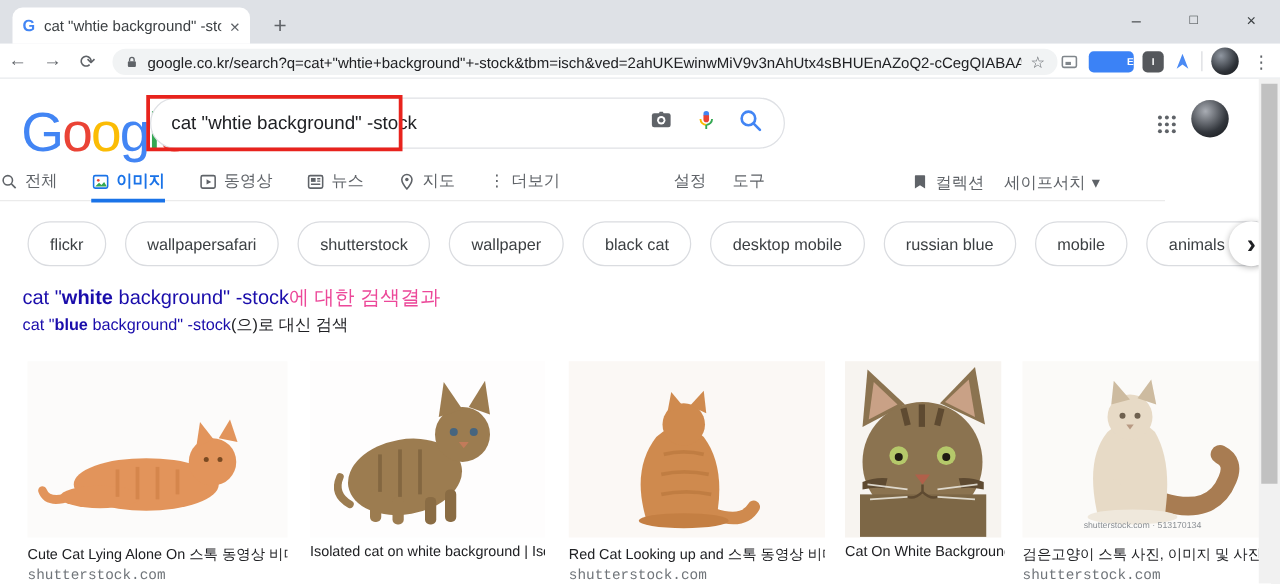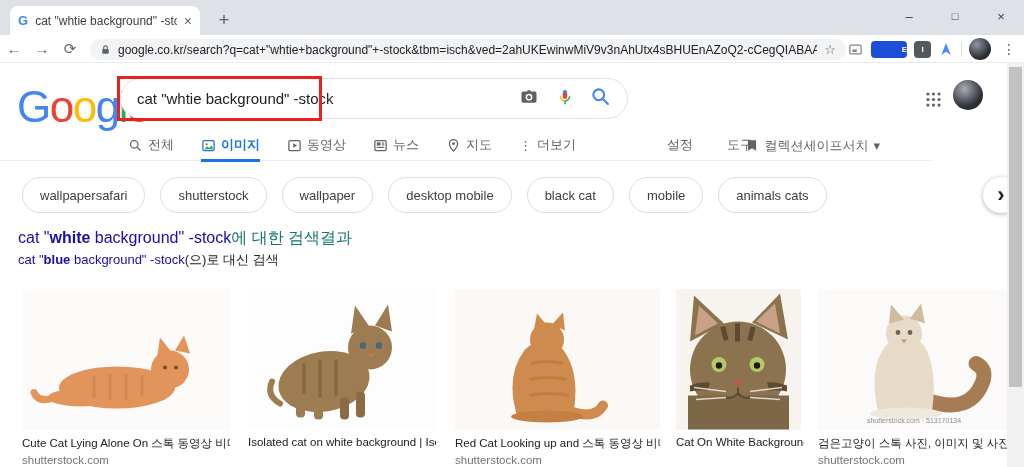--- a/index.html
+++ b/index.html
@@ -26,21 +26,21 @@
   .navbtn { width:28px; text-align:center; font-size:15px; color:#5f6368; }
   .omnibox { position:absolute; left:90px; top:39px; width:756px; height:21px; background:#f1f3f4;
              border-radius:11px; display:flex; align-items:center; padding:0 10px; gap:7px; }
   .lock-icon svg { display:block; }
   .url { font-size:12px; color:#202124; white-space:nowrap; overflow:hidden; flex:1; }
   .star { font-size:13px; color:#5f6368; }
   .extrow { position:absolute; right:4px; top:36px; height:26px; display:flex; align-items:center; gap:7px; }
   .ext-pip svg { display:block; }
   .ext-sq { width:17px; height:17px; border-radius:4px; color:#fff; font-size:8px; font-weight:bold;
             display:flex; align-items:center; justify-content:center; }
-  .ext-ex { background:#1d4ed8;padding-left:36px; }
+  .ext-ex { background:#3b82f6;padding-left:36px; }
   .ext-i  { background:#55585c; }
   .ext-arrow svg { display:block; }
   .sep { width:1px; height:16px; background:#dadce0; }
   .avatar-sm { width:22px; height:22px; border-radius:50%;
                background:radial-gradient(circle at 35% 30%, #9097a1, #2e3238 62%, #15171a); }
   .menudots { font-size:14px; color:#5f6368; padding:0 4px; }
 
   
   .logo { position:absolute; left:17px; top:82px; font-size:44px; font-weight:500; letter-spacing:-1.5px; }
   .logo span:nth-child(1){color:#4285F4;} .logo span:nth-child(2){color:#EA4335;}
@@ -52,53 +52,53 @@
                      font-family:"Liberation Sans","DejaVu Sans",sans-serif; background:transparent; }
   .sb-icons { display:flex; align-items:center; gap:16px; }
   .annotation { position:absolute; left:117px; top:76px; width:205px; height:45px;
                 border:3px solid #e8231d; z-index:9; pointer-events:none; }
   .appsgrid { position:absolute; left:924px; top:90px; }
   .avatar-lg { position:absolute; left:953px; top:80px; width:30px; height:30px; border-radius:50%;
                background:radial-gradient(circle at 38% 30%, #a9adb4, #33373d 60%, #101214); }
 
   
   .navrow { position:absolute; left:0; top:130px; width:932px; height:31px; border-bottom:1px solid #ebebeb;
-            display:flex; align-items:center; padding-left:128px; font-size:13px; color:#5f6368; }
+            display:flex; align-items:center; font-size:13px; color:#5f6368; }
   .navitem { display:flex; align-items:center; gap:5px; margin-right:27px; height:31px; position:relative; }
   .navitem svg { display:block; }
   .navitem.selected { color:#1a73e8; font-weight:bold; }
   .navitem.selected::after { content:""; position:absolute; left:0; right:0; bottom:-1px; height:3px; background:#1a73e8; }
-  .nav-extra { margin-left:64px; display:flex; gap:34px; }
-  .nav-right { position:absolute; right:52px; top:0; height:31px; display:flex; align-items:center; }
+  .nav-extra { margin-left:64px; display:flex; gap:21px; }
+  .nav-right { position:absolute; right:52px; top:0; height:31px; display:flex; align-items:center; gap:16px; }
   .nav-right .item { display:flex; align-items:center; gap:5px; }
 
   
   .chips { position:absolute; left:0; top:173px; width:1006px; height:44px; display:flex; align-items:center;
            gap:15px; padding-left:22px; overflow:hidden; }
   .chip { height:36px; padding:0 17px; border:1px solid #dadce0; border-radius:18px; background:#fff;
           display:flex; align-items:center; font-size:13px; color:#3c4043; white-space:nowrap; flex-shrink:0; }
   .chips-next { position:absolute; left:983px; top:177px; width:36px; height:36px; border-radius:50%;
                 background:#fff; box-shadow:0 1px 5px rgba(0,0,0,.3); display:flex; align-items:center;
                 justify-content:center; font-size:22px; font-weight:bold; color:#202124; z-index:4; }
 
   
   .notice1 { position:absolute; left:18px; top:228px; font-size:16px; }
   .notice1 .q { color:#1a0dab; }
-  .notice1 .k { color:#0f766e; }
+  .notice1 .k { color:#ec4899; }
   .notice2 { position:absolute; left:18px; top:251px; font-size:13px; }
   .notice2 .q { color:#1a0dab; }
   .notice2 .k { color:#202124; }
 
   
   .card { position:absolute; top:289px; height:141px; overflow:hidden; }
   .card svg { display:block; width:100%; height:100%; }
   .wmark { position:absolute; left:0; right:0; bottom:6px; text-align:center; font-size:7px; color:#8a8f94; }
   .caption { position:absolute; top:436px; }
   .cap-title { font-size:11.5px; color:#202124; white-space:nowrap; overflow:hidden; }
-  .cap-domain { font-size:11.5px; color:#70757a; margin-top:3px; white-space:nowrap; overflow:hidden; }
+  .cap-domain { font-size:11.5px; color:#70757a; margin-top:3px; white-space:nowrap; overflow:hidden;font-family:Liberation Mono, monospace; }
   .stock-green { color:#188038; }
 
   
   .scrollbar { position:absolute; left:1007px; top:63px; width:17px; height:404px; background:#f1f1f1; z-index:6; }
   .scroll-thumb { position:absolute; left:2px; top:4px; width:13px; height:320px; background:#c1c1c1; }
 </style>
 </head>
 <body>
 
 <div class="window">
@@ -257,25 +257,27 @@
         <span>컬렉션</span>
       </span>
       <span class="item">
         <span>세이프서치</span>
         <span>▾</span>
       </span>
     </span>
   </div>
 
   <div class="chips">
+    <span class="chip">flickr</span>
     <span class="chip">wallpapersafari</span>
     <span class="chip">shutterstock</span>
     <span class="chip">wallpaper</span>
+    <span class="chip">black cat</span>
     <span class="chip">desktop mobile</span>
-    <span class="chip">black cat</span>
+    <span class="chip">russian blue</span>
     <span class="chip">mobile</span>
     <span class="chip">animals cats</span>
 
   </div>
   <div class="chips-next">›</div>
 
   <div class="notice1">
     <span class="q"><span>cat "</span><b>white</b><span> background" -stock</span></span><span class="k">에 대한 검색결과</span>
   </div>
   <div class="notice2">

